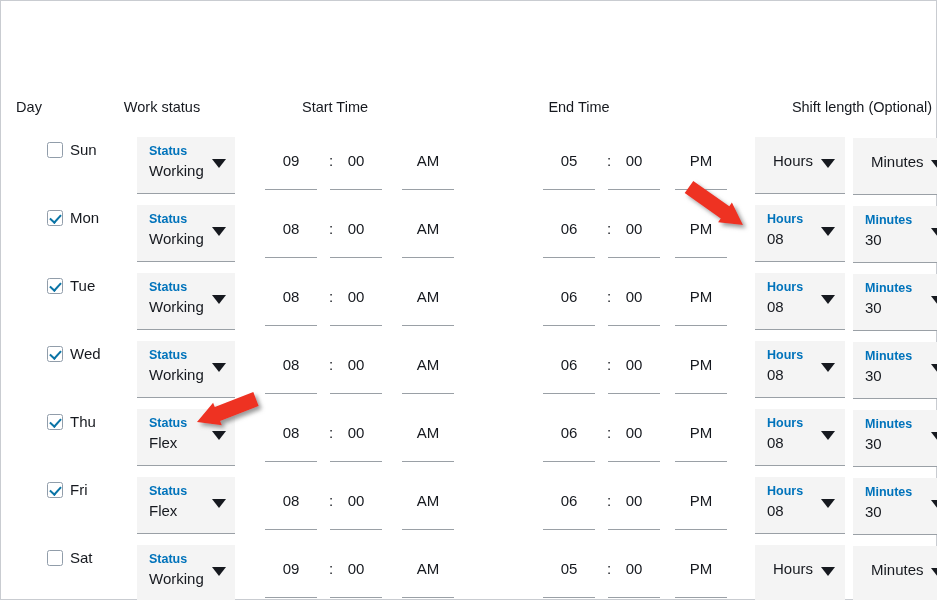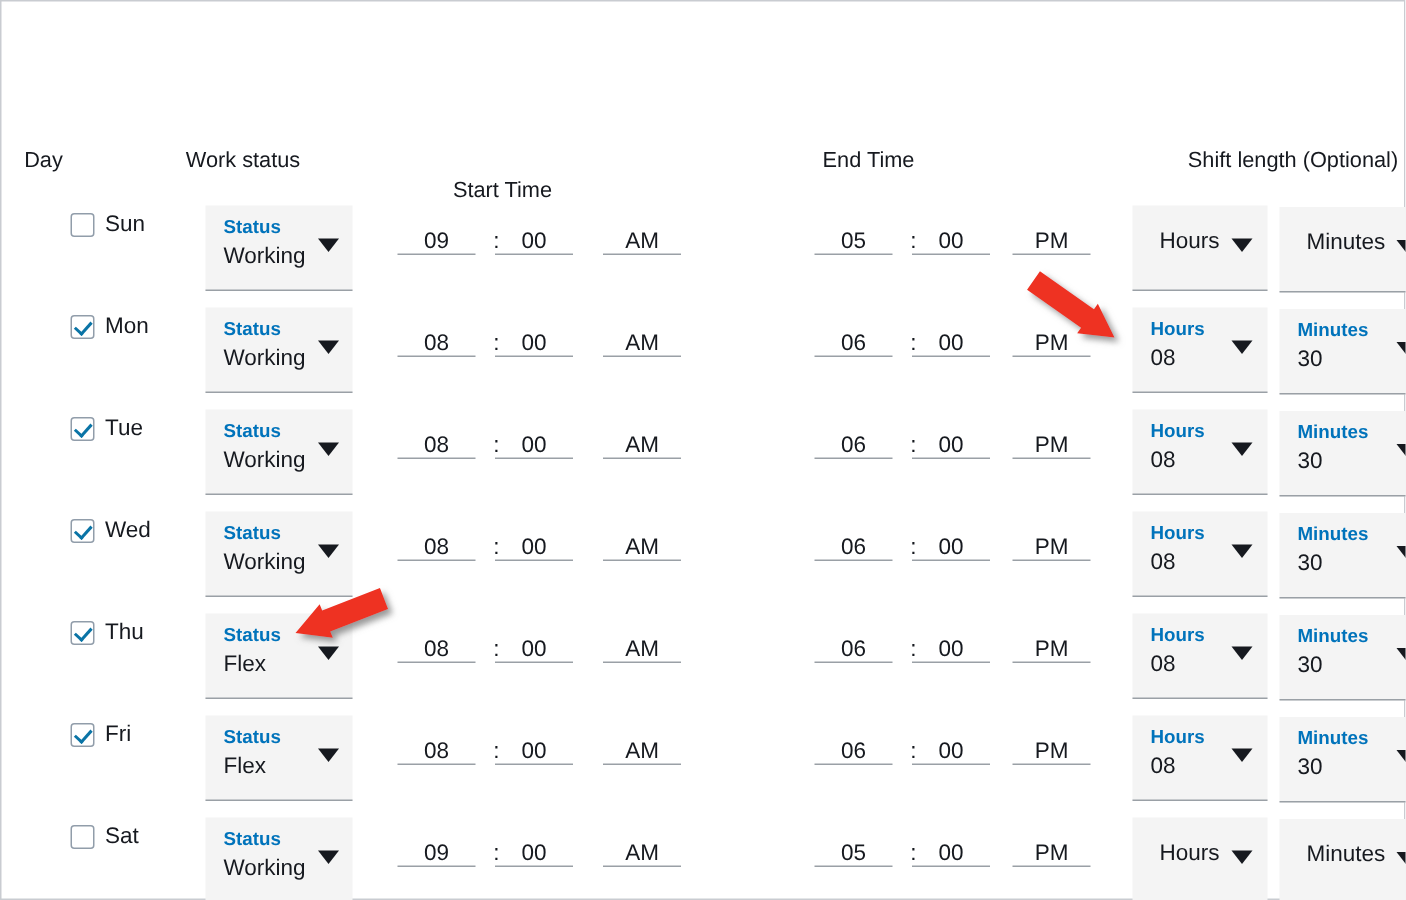--- a/index.html
+++ b/index.html
@@ -152,21 +152,21 @@
   .sel-minutes.empty .sel-mid { left: 18px; }
 
   
   .tfield {
     position: absolute;
     width: 52px;
     border-bottom: 1px solid #9aa0a6;
     text-align: center;
     font-size: 15px;
     color: #16191f;
-    padding-bottom: 0;
+    padding-bottom: 20px;
     top: 27px;
     cursor: text;
   }
   .colon {
     position: absolute;
     top: 27px;
     font-size: 15px;
     color: #16191f;
     text-align: center;
     width: 8px;
@@ -191,21 +191,21 @@
 </style>
 </head>
 <body>
 
 <div class="page">
 
 
   <div id="col-heads">
       <div class="col-head" style="left: 28px;">Day</div>
       <div class="col-head" style="left: 161px;">Work status</div>
-      <div class="col-head" style="left: 334px; margin-top: 20px;">Start Time</div>
+      <div class="col-head" style="left: 334px;">Start Time</div>
       <div class="col-head" style="left: 578px;">End Time</div>
       <div class="col-head" style="left: 833px; margin-left: 28px;">Shift length (Optional)</div>
     </div>
 
   <div id="rows-host">
       <div class="row" style="top: 124px;">
         <div class="day-cell">
           <span class="cbox"></span>
           <span class="day-label">Sun</span>
         </div>

